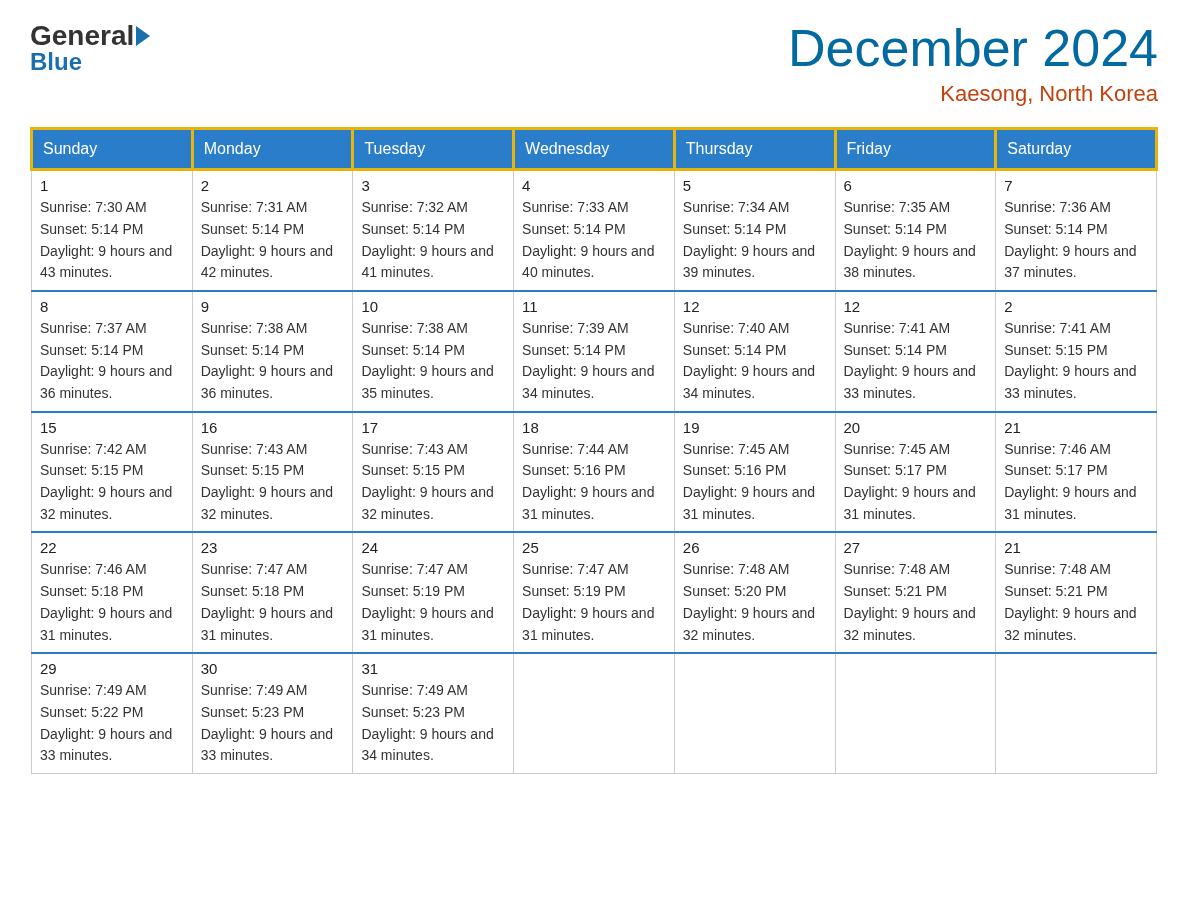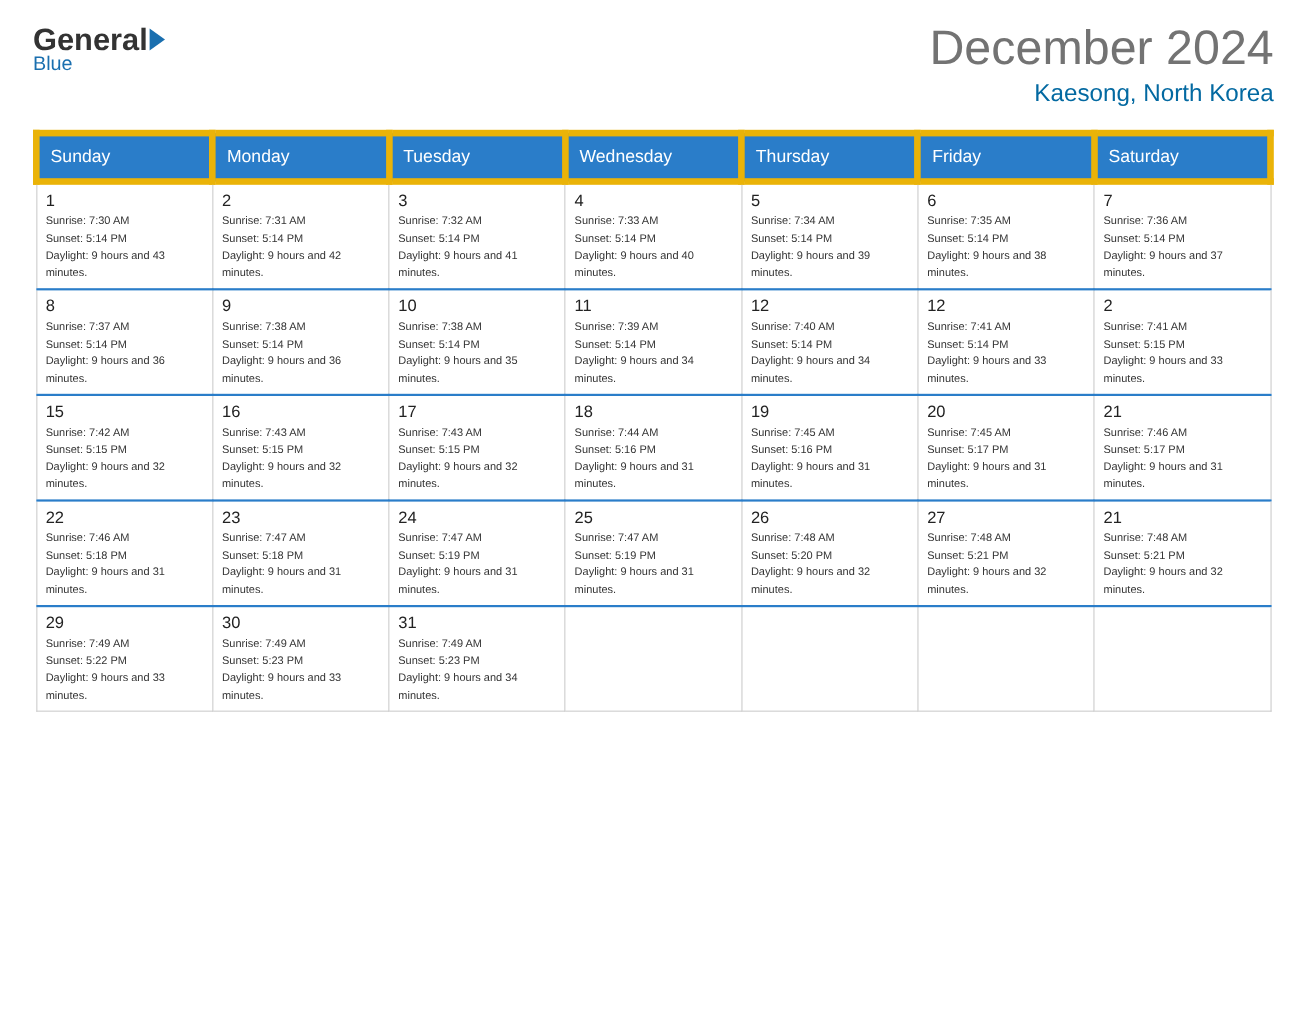--- a/index.html
+++ b/index.html
@@ -31,66 +31,66 @@
     .logo-general { color: #333; }
     .logo-arrow {
       width: 0;
       height: 0;
       border-left: 14px solid #1a6faf;
       border-top: 10px solid transparent;
       border-bottom: 10px solid transparent;
       margin: 0 2px;
       display: inline-block;
     }
-    .logo-blue { color: #1a6faf; font-size: 18px; font-weight: normal; margin-top: -4px; }
+    .logo-blue { color: #1a6faf; font-size: 24px; font-weight: bold; margin-top: -4px; }
     .title-block { text-align: right; }
     .month-title {
-      font-size: 44px;
+      font-size: 52px;
       font-weight: normal;
-      color: #737373;
+      color: #0369a1;
       line-height: 1.1;
     }
     .location {
       font-size: 22px;
-      color: #0369a1;
+      color: #c2410c;
       margin-top: 4px;
     }
     .calendar {
       width: 100%;
       border-collapse: collapse;
     }
     .calendar thead th {
       background-color: #2a7dc9;
       color: white;
       font-size: 16px;
       font-weight: normal;
       padding: 10px 10px;
       text-align: left;
-      border: 6px solid #eab308;
+      border: 3px solid #eab308;
     }
     .calendar tbody td {
       vertical-align: top;
       border: 1px solid #cccccc;
       padding: 6px 8px;
       font-size: 12.5px;
       color: #333;
       width: calc(100% / 7);
     }
     .calendar tbody tr {
       border-top: 2px solid #2a7dc9;
     }
     .day-number {
       font-size: 15px;
       font-weight: normal;
       color: #222;
       margin-bottom: 3px;
       display: block;
     }
     .day-info {
-      font-size: 10px;
+      font-size: 14px;
       line-height: 1.55;
       color: #333;
     }
     .empty-cell {
       background: #fff;
     }
   </style>
 </head>
 <body>
 

